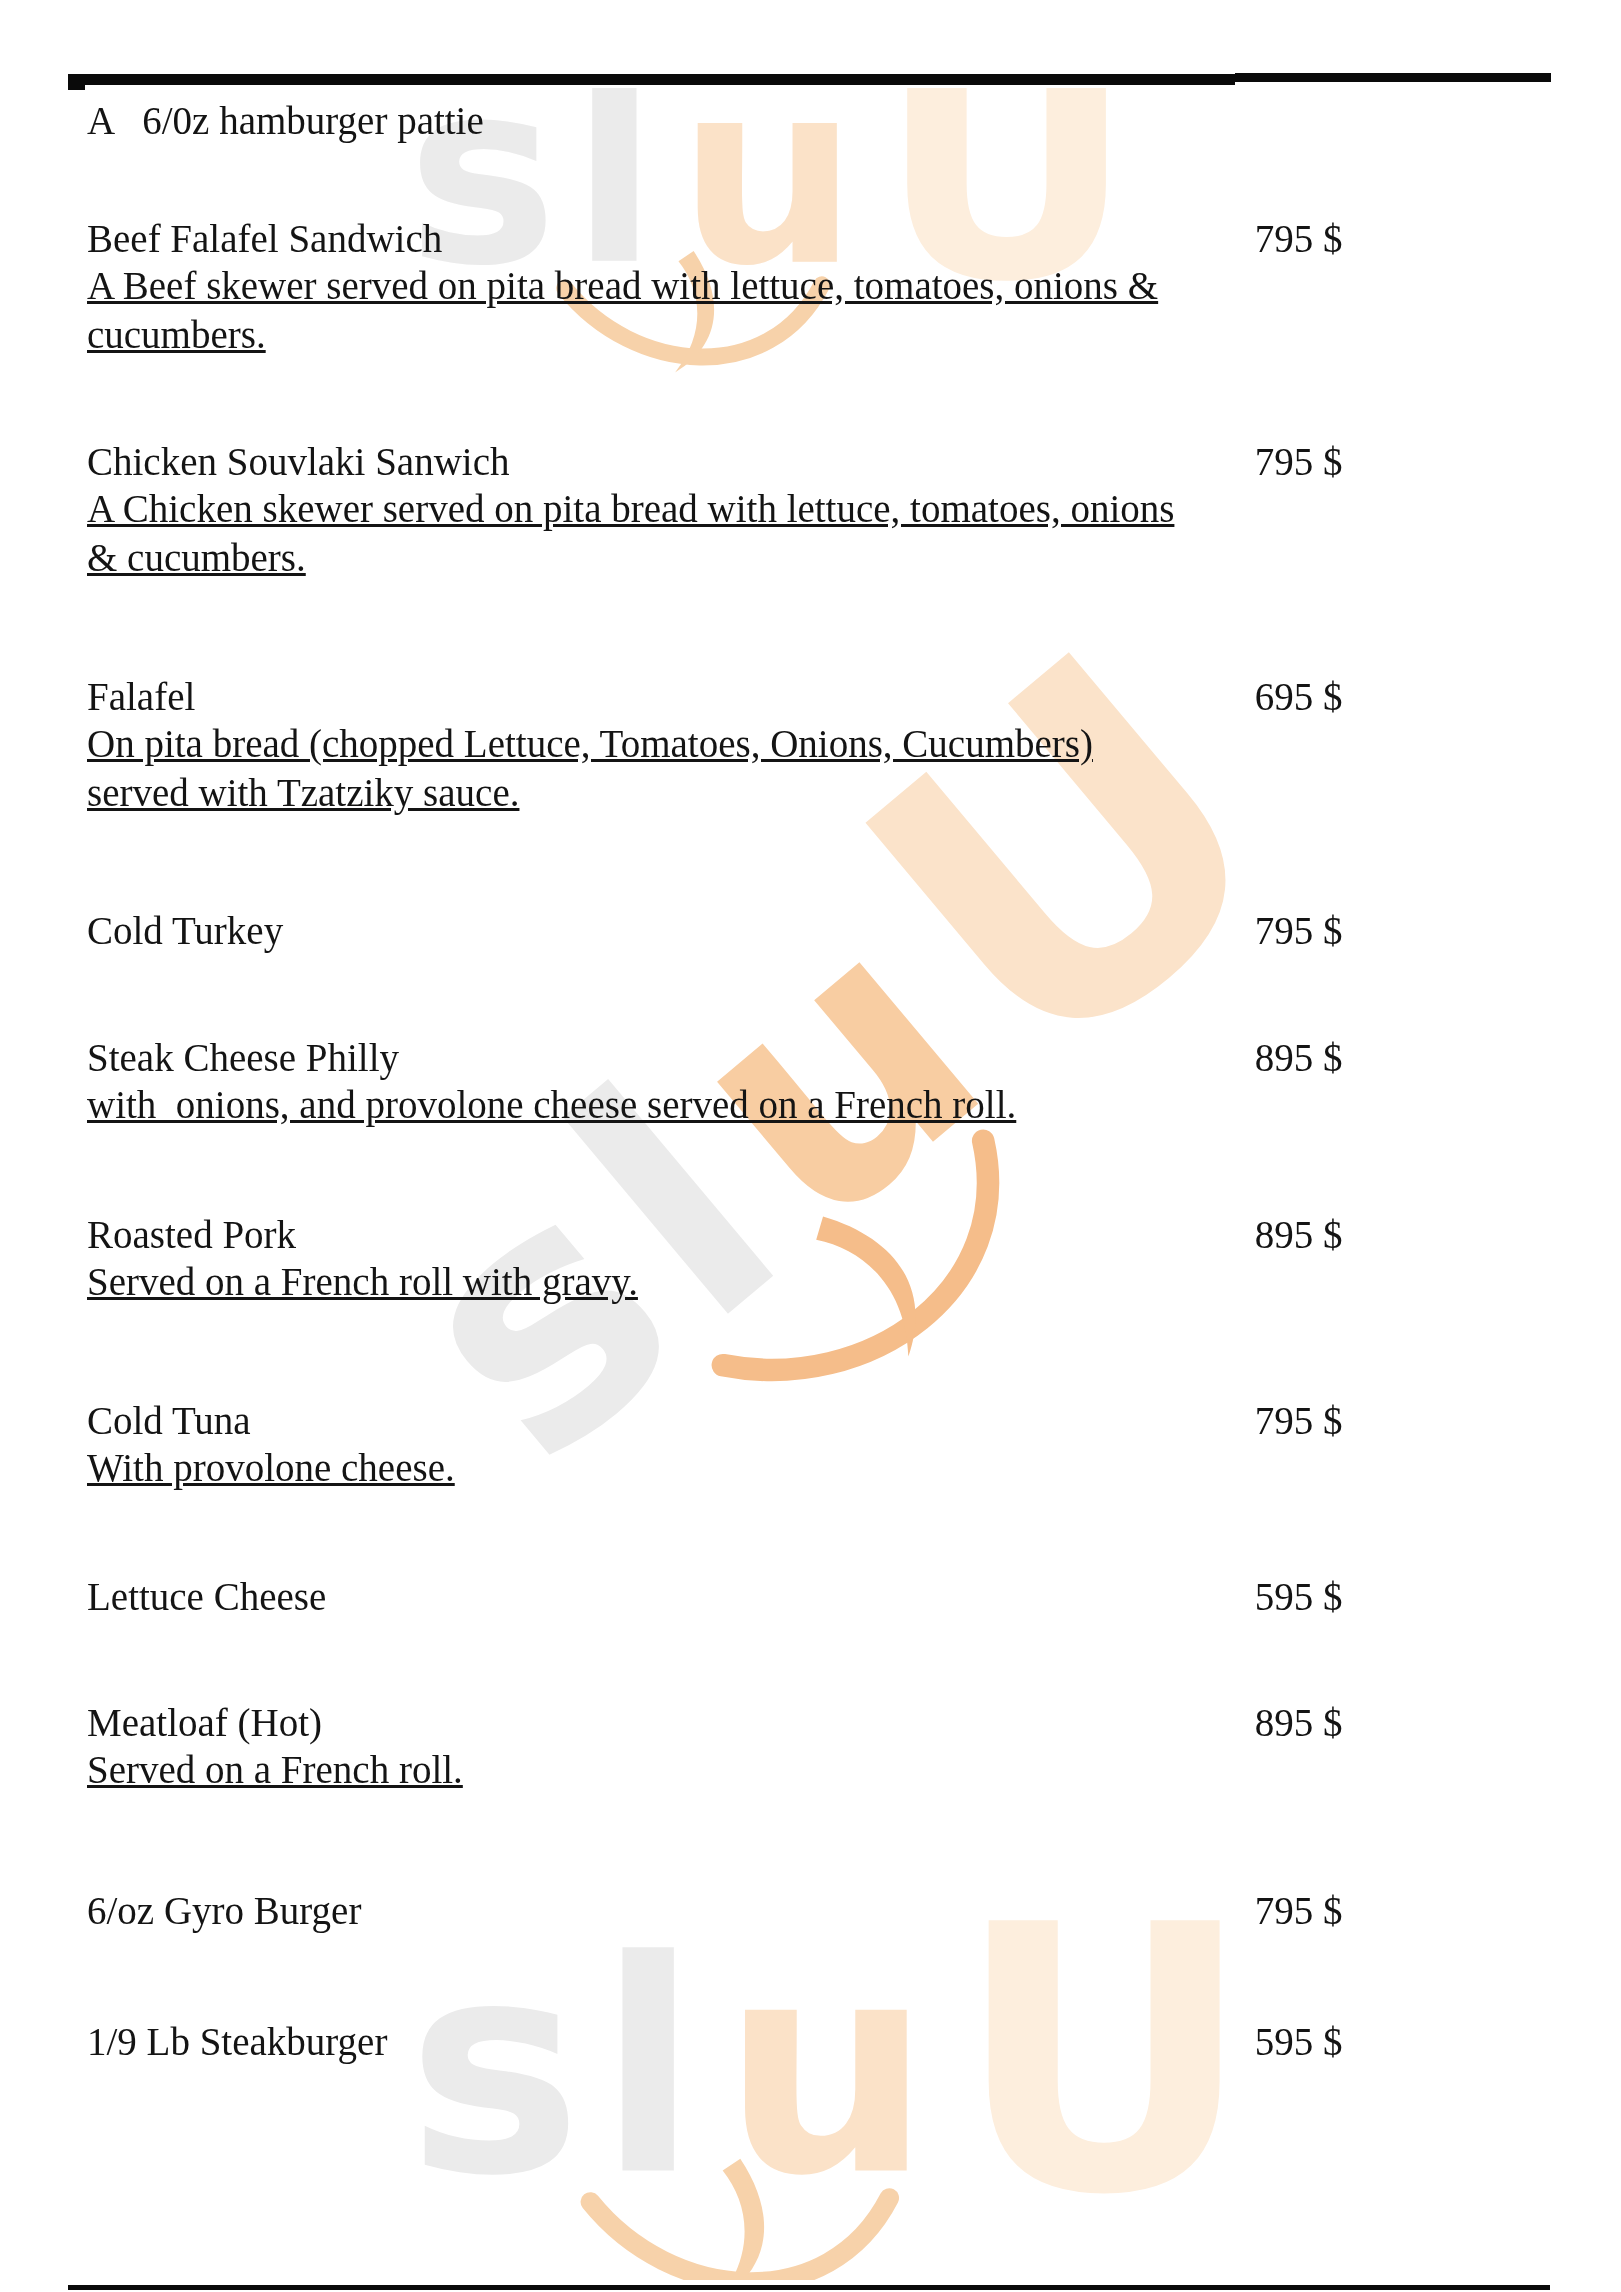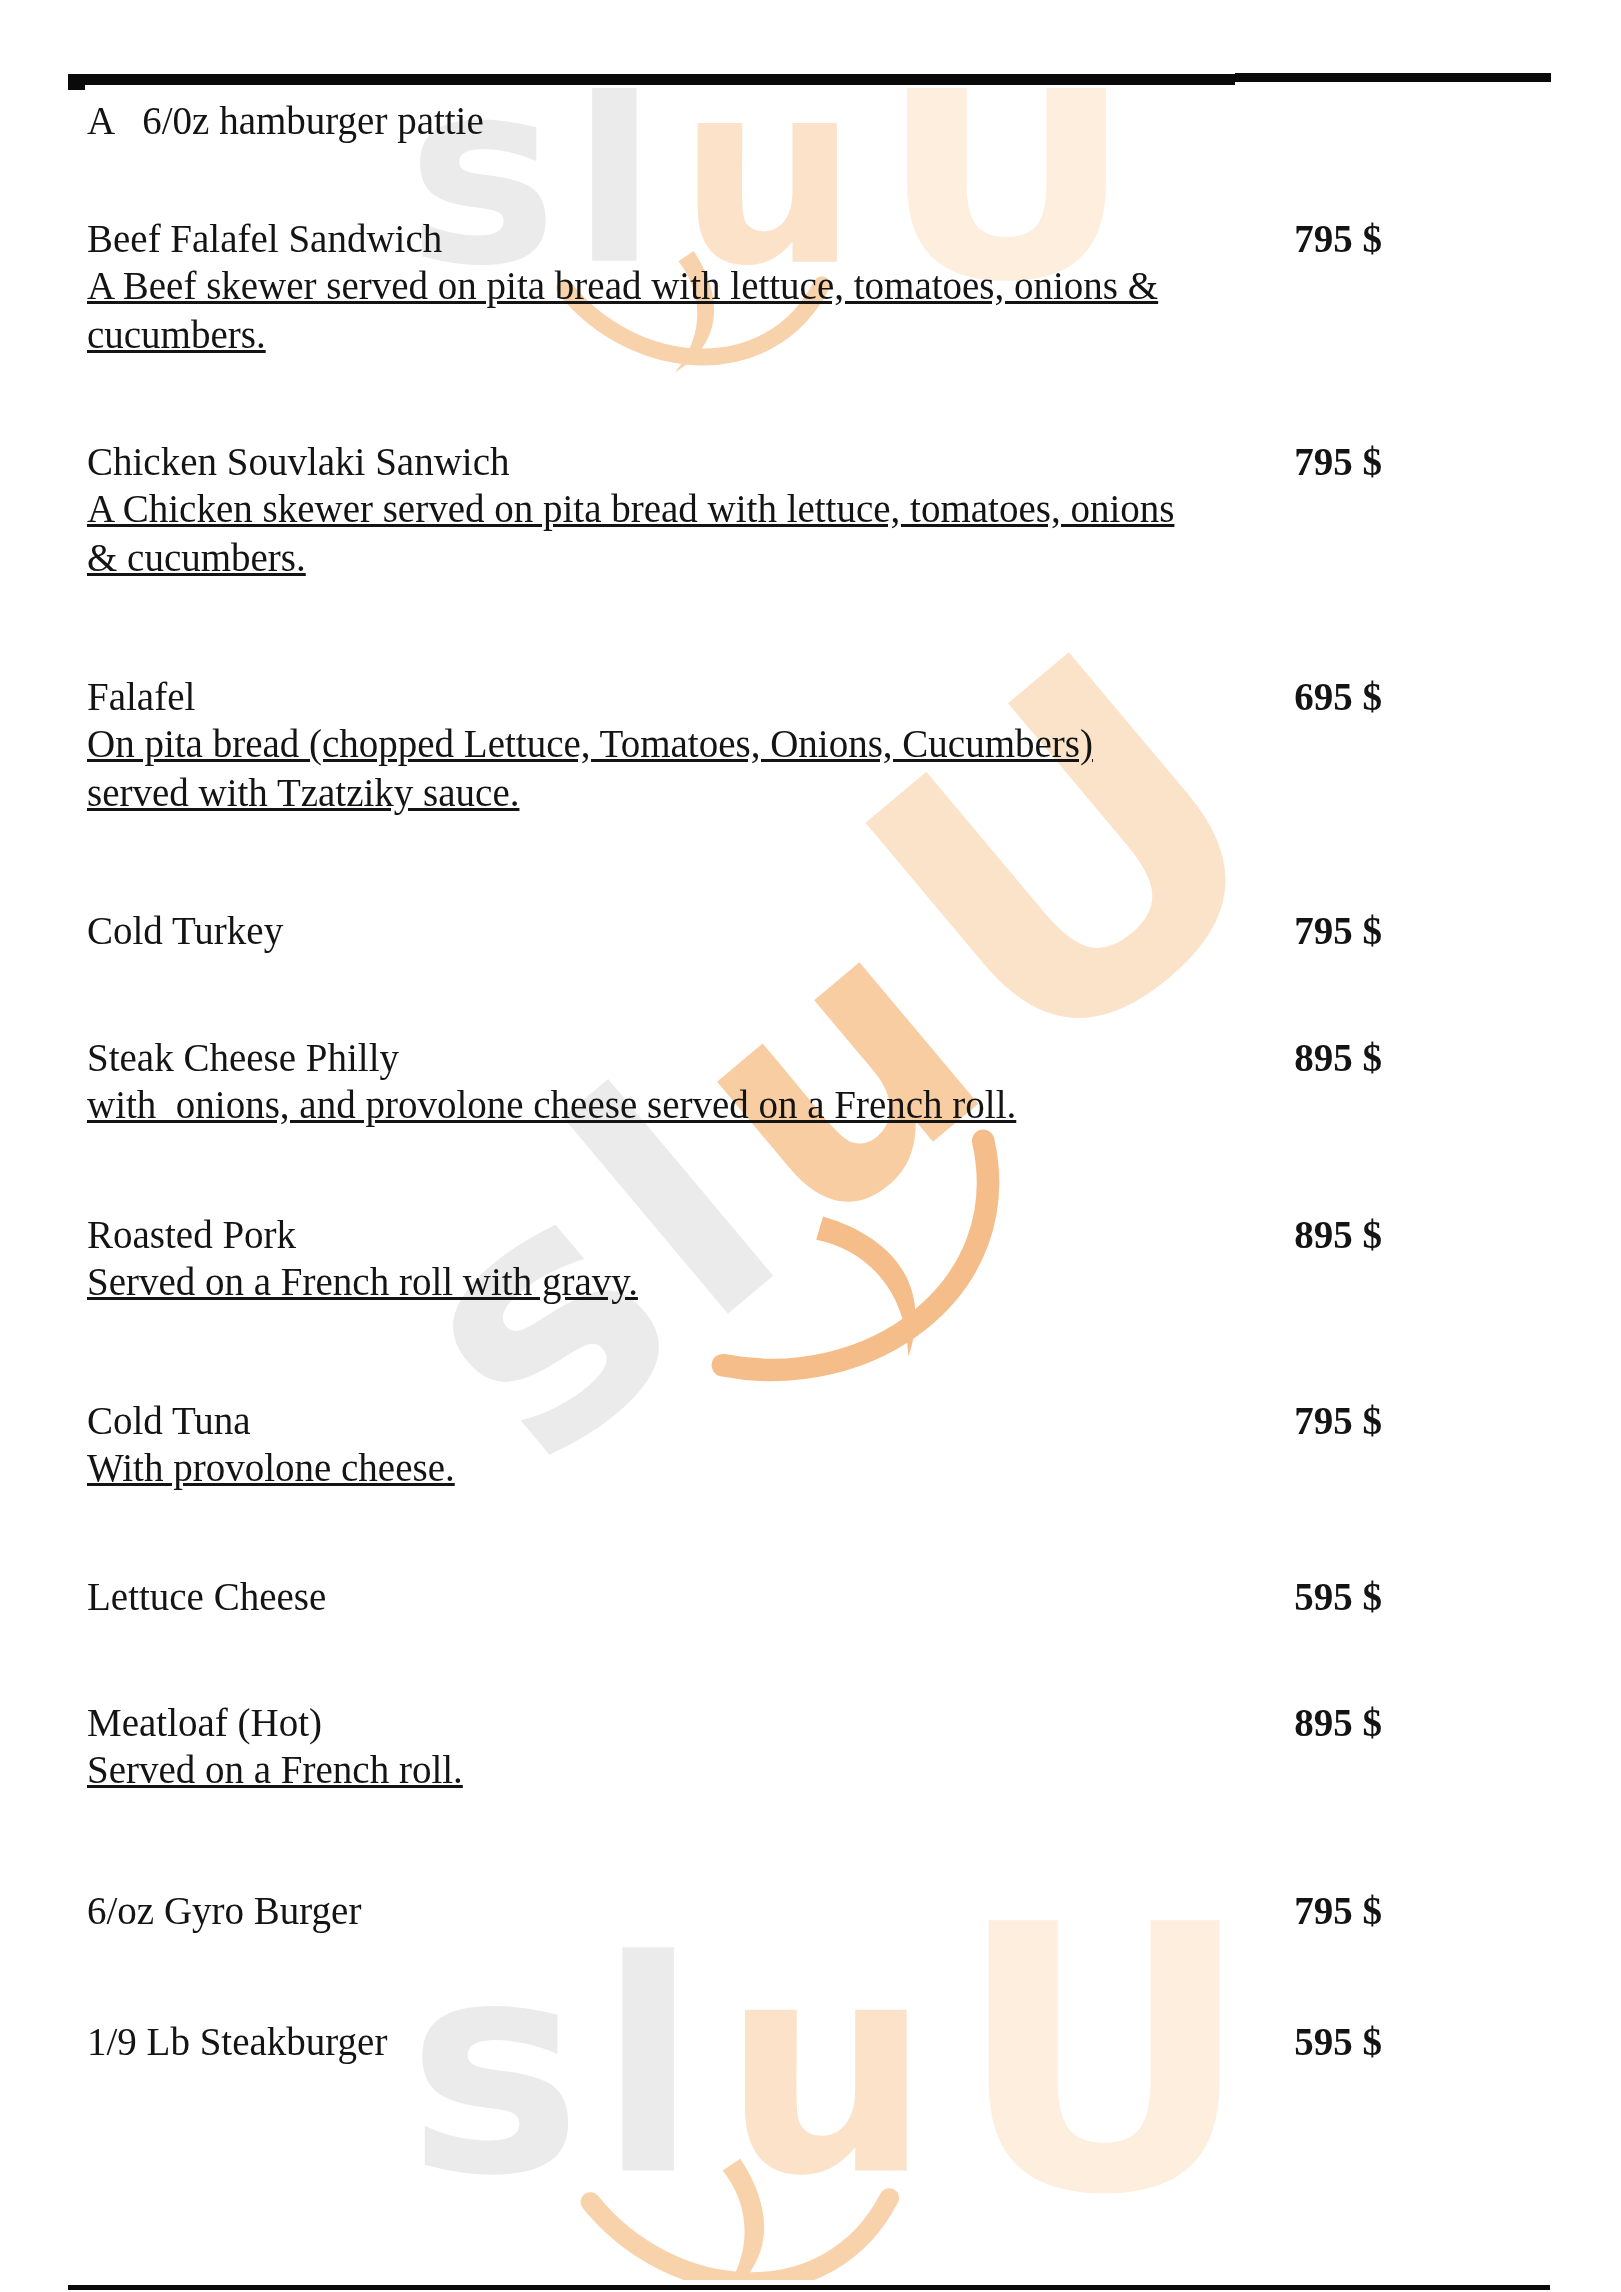--- a/index.html
+++ b/index.html
@@ -31,21 +31,21 @@
     font-family:"DejaVu Sans","Liberation Sans",sans-serif;
     font-weight:bold;
   }
   
   .note{
     position:absolute;left:87px;top:96px;
     line-height:49px;white-space:pre;
   }
   .item{position:absolute;left:0;width:1621px;height:0;overflow:visible;}
   .item-title{position:absolute;left:87px;top:0;line-height:49px;white-space:pre;}
-  .item-price{position:absolute;left:1215px;top:0;width:167px;line-height:49px;text-align:right;white-space:pre;font-weight:bold;}
+  .item-price{position:absolute;left:1215px;top:0;width:167px;line-height:49px;text-align:center;white-space:pre;}
   .item-desc{position:absolute;left:87px;top:47px;line-height:49px;white-space:pre;text-decoration:underline;}
 </style>
 </head>
 <body>
 
 <div class="page">
 
   <div class="rule rule-top-main"></div>
   <div class="rule rule-top-right"></div>
   <div class="rule rule-top-notch"></div>

